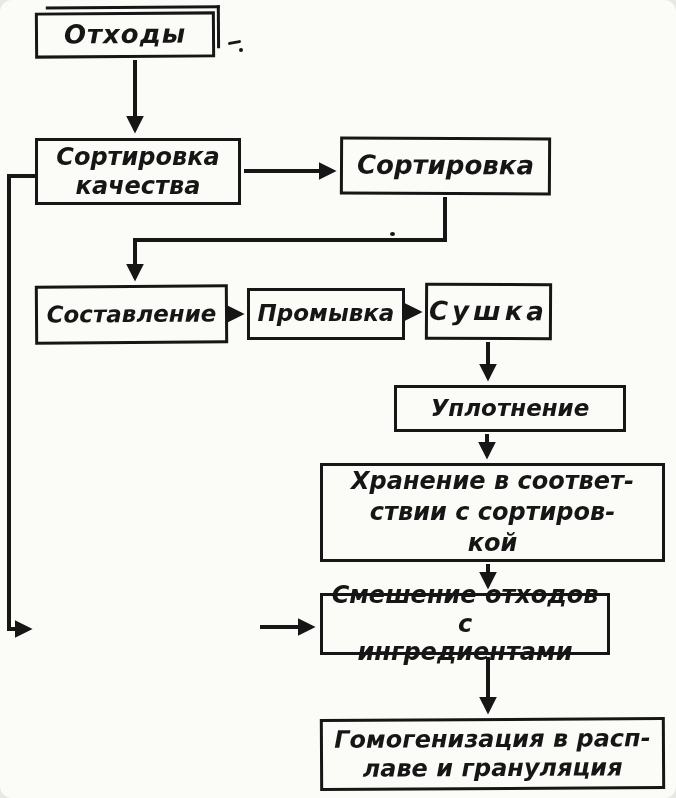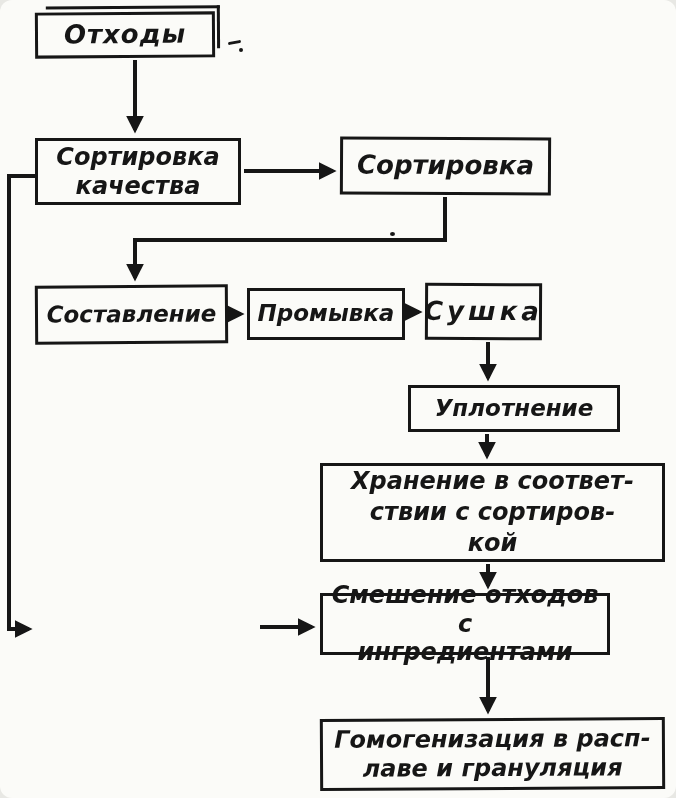--- a/index.html
+++ b/index.html
@@ -61,23 +61,23 @@
     pointer-events:none;
   }
   #n-ispytanie{left:35px;top:138px;width:206px;height:67px;}
   #n-ispytanie .lbl{font-size:24px;}
   #n-sortirovka{left:340px;top:137px;width:211px;height:58px;transform:rotate(0.3deg);}
   #n-sortirovka .lbl{font-size:26px;}
   #n-izmelchenie{left:35px;top:285px;width:193px;height:59px;transform:rotate(-0.4deg);}
   #n-izmelchenie .lbl{font-size:23px;}
   #n-promyvka{left:247px;top:288px;width:158px;height:52px;justify-content:center;}
   #n-promyvka .lbl{font-size:23px;}
-  #n-sushka{left:425px;top:283px;width:117px;height:57px;transform:rotate(0.3deg);}
+  #n-sushka{left:425px;top:283px;width:127px;height:57px;transform:rotate(0.3deg);}
   #n-sushka .lbl{font-size:26px;letter-spacing:4px;}
-  #n-uplotnenie{left:408px;top:385px;width:212px;height:47px;align-items:center;}
+  #n-uplotnenie{left:394px;top:385px;width:232px;height:47px;align-items:center;}
   #n-uplotnenie .lbl{font-size:23px;}
   #n-khranenie{left:320px;top:463px;width:345px;height:99px;}
   #n-khranenie .lbl{font-size:24px;line-height:1.3;}
   #n-sostavlenie{left:38px;top:540px;width:220px;height:150px;justify-content:flex-start;text-align:left;}
   #n-sostavlenie .lbl{font-size:23px;padding-left:14px;line-height:1.22;}
   #n-smeshenie{left:320px;top:593px;width:290px;height:62px;}
   #n-smeshenie .lbl{font-size:24px;}
   #n-gomogenizatsiya{left:320px;top:718px;width:345px;height:72px;transform:rotate(-0.3deg);}
   #n-gomogenizatsiya .lbl{font-size:24px;}
   

